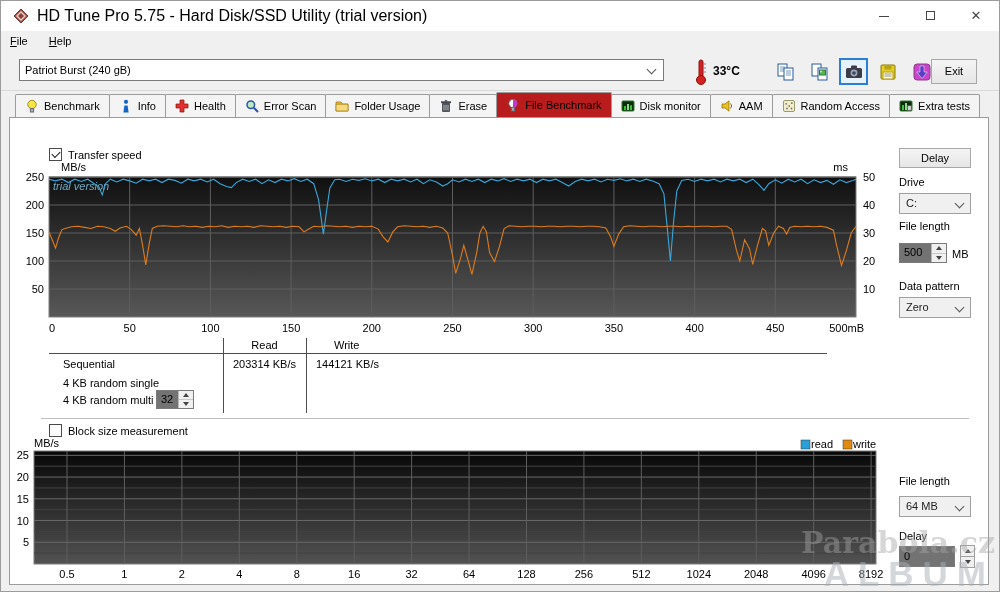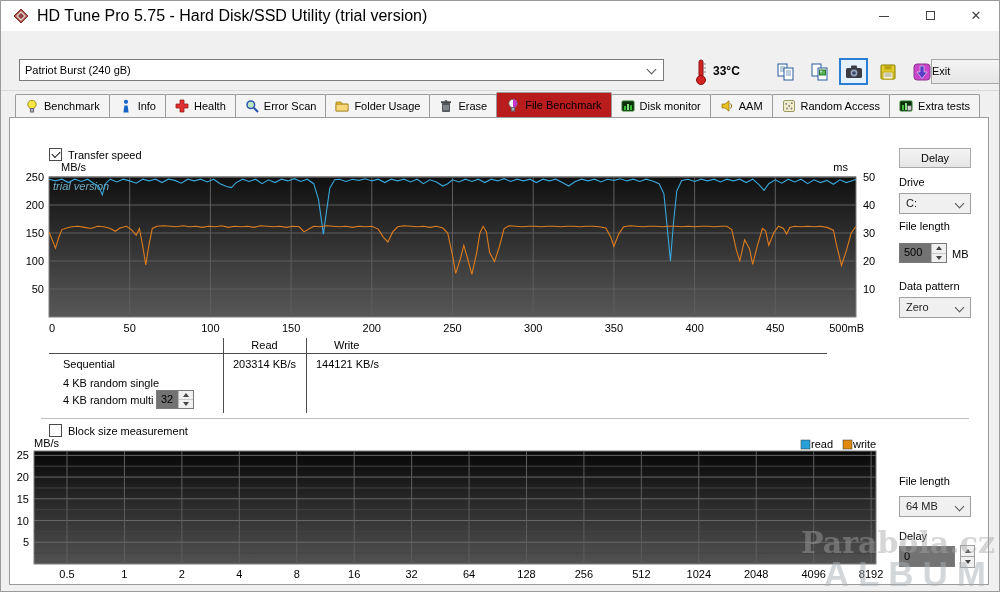--- a/index.html
+++ b/index.html
@@ -22,21 +22,21 @@
   .menu-item { display:inline-block; padding:4px 9px; cursor:default; }
   .menu-item::first-letter { text-decoration:underline; }
 
   
   #toolbar { position:absolute; left:0; top:52px; width:100%; height:38px; background:#f0f0f0; border-bottom:1px solid #d9d9d9;padding-left:31px; }
   #drive-combo { position:absolute; left:18px; top:6px; width:645px; height:22px; background:#fff; border:1px solid #7a7a7a; line-height:20px; padding-left:5px; }
   .chev { position:absolute; width:7px; height:7px; border-right:1.5px solid #555; border-bottom:1.5px solid #555; transform:rotate(45deg); }
   #temp-text { position:absolute; left:712px; top:11px; font-weight:bold; font-size:12px; }
   .toolbtn { position:absolute; top:5px; width:29px; height:27px; background:#f0f0f0; border:1px solid #f0f0f0; text-align:center; padding-top:3px; }
   .toolbtn.selected { border:2px solid #2a7fd4; background:#e6f2fb; padding-top:2px; }
-  #exit-btn { position:absolute; left:930px; top:6px; width:69px; height:25px; background:linear-gradient(#f4f4f4,#e6e6e6); border:1px solid #a8a8a8; line-height:23px; }
+  #exit-btn { position:absolute; left:930px; top:6px; width:46px; height:25px; background:linear-gradient(#f4f4f4,#e6e6e6); border:1px solid #a8a8a8; text-align:center; line-height:23px; }
 
   
   #tabbar { position:absolute; left:14px; top:93px; height:40px; display:flex; }
   .tab { height:23px; display:flex; align-items:center; gap:5px; padding:0 9px; background:#f4f4f4; border:1px solid #9b9b9b; border-bottom:none; border-radius:2px 2px 0 0; margin-right:-1px; position:relative; }
   .tab.selected { background:#b91c1c; height:25px; margin-top:-2px; z-index:5; }
   .tab-icon svg { display:block; }
 
   
   #panel { position:absolute; left:8px; top:116px; width:980px; height:468px; background:#ffffff; border:1px solid #9b9b9b; }
 
@@ -85,20 +85,24 @@
       <polygon points="8,1 15,8 8,15 1,8" fill="#b24a42" stroke="#6e3530"></polygon>
       <polygon points="8,3 13,8 8,13 3,8" fill="#d8cfc8"></polygon>
       <polygon points="8,5 11,8 8,11 5,8" fill="#8c4038"></polygon>
     </svg>
     <span id="title-text">HD Tune Pro 5.75 - Hard Disk/SSD Utility (trial version)</span>
     <div class="winbtn" id="btn-min"><span class="bar"></span></div>
     <div class="winbtn" id="btn-max"><span class="sq"></span></div>
     <div class="winbtn" id="btn-close">✕</div>
   </div>
 
+  <div id="menubar">
+    <div class="menu-item">File</div>
+    <div class="menu-item">Help</div>
+  </div>
 
   <div id="toolbar">
     <div id="drive-combo">
       <span>Patriot Burst (240 gB)</span>
       <span class="chev" style="right:8px;top:6px"></span>
     </div>
     <svg class="abs" style="left:692px;top:5px" width="16" height="28" viewBox="0 0 16 28">
       <rect x="6" y="2" width="4" height="17" rx="2" fill="#d42222" stroke="#8a1212"></rect>
       <circle cx="8" cy="22" r="4.5" fill="#d42222" stroke="#8a1212"></circle>
       <line x1="10" y1="6" x2="13" y2="6" stroke="#888" stroke-width="1"></line>

